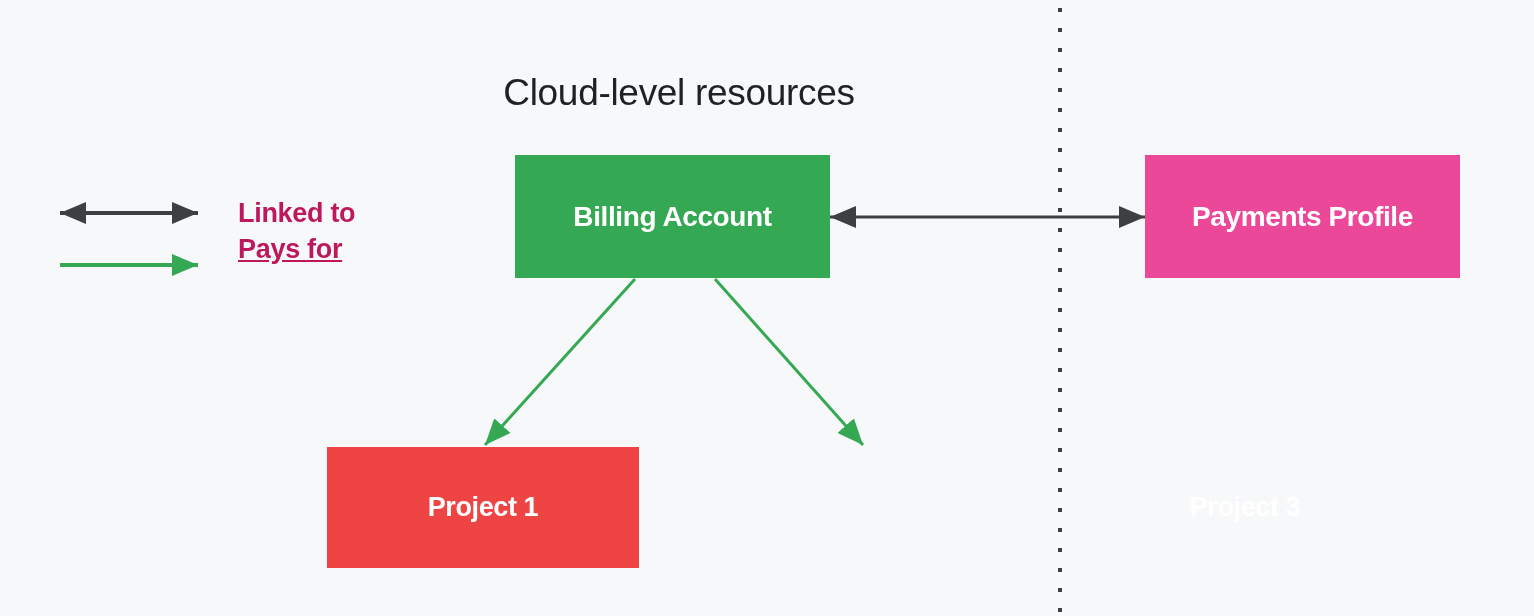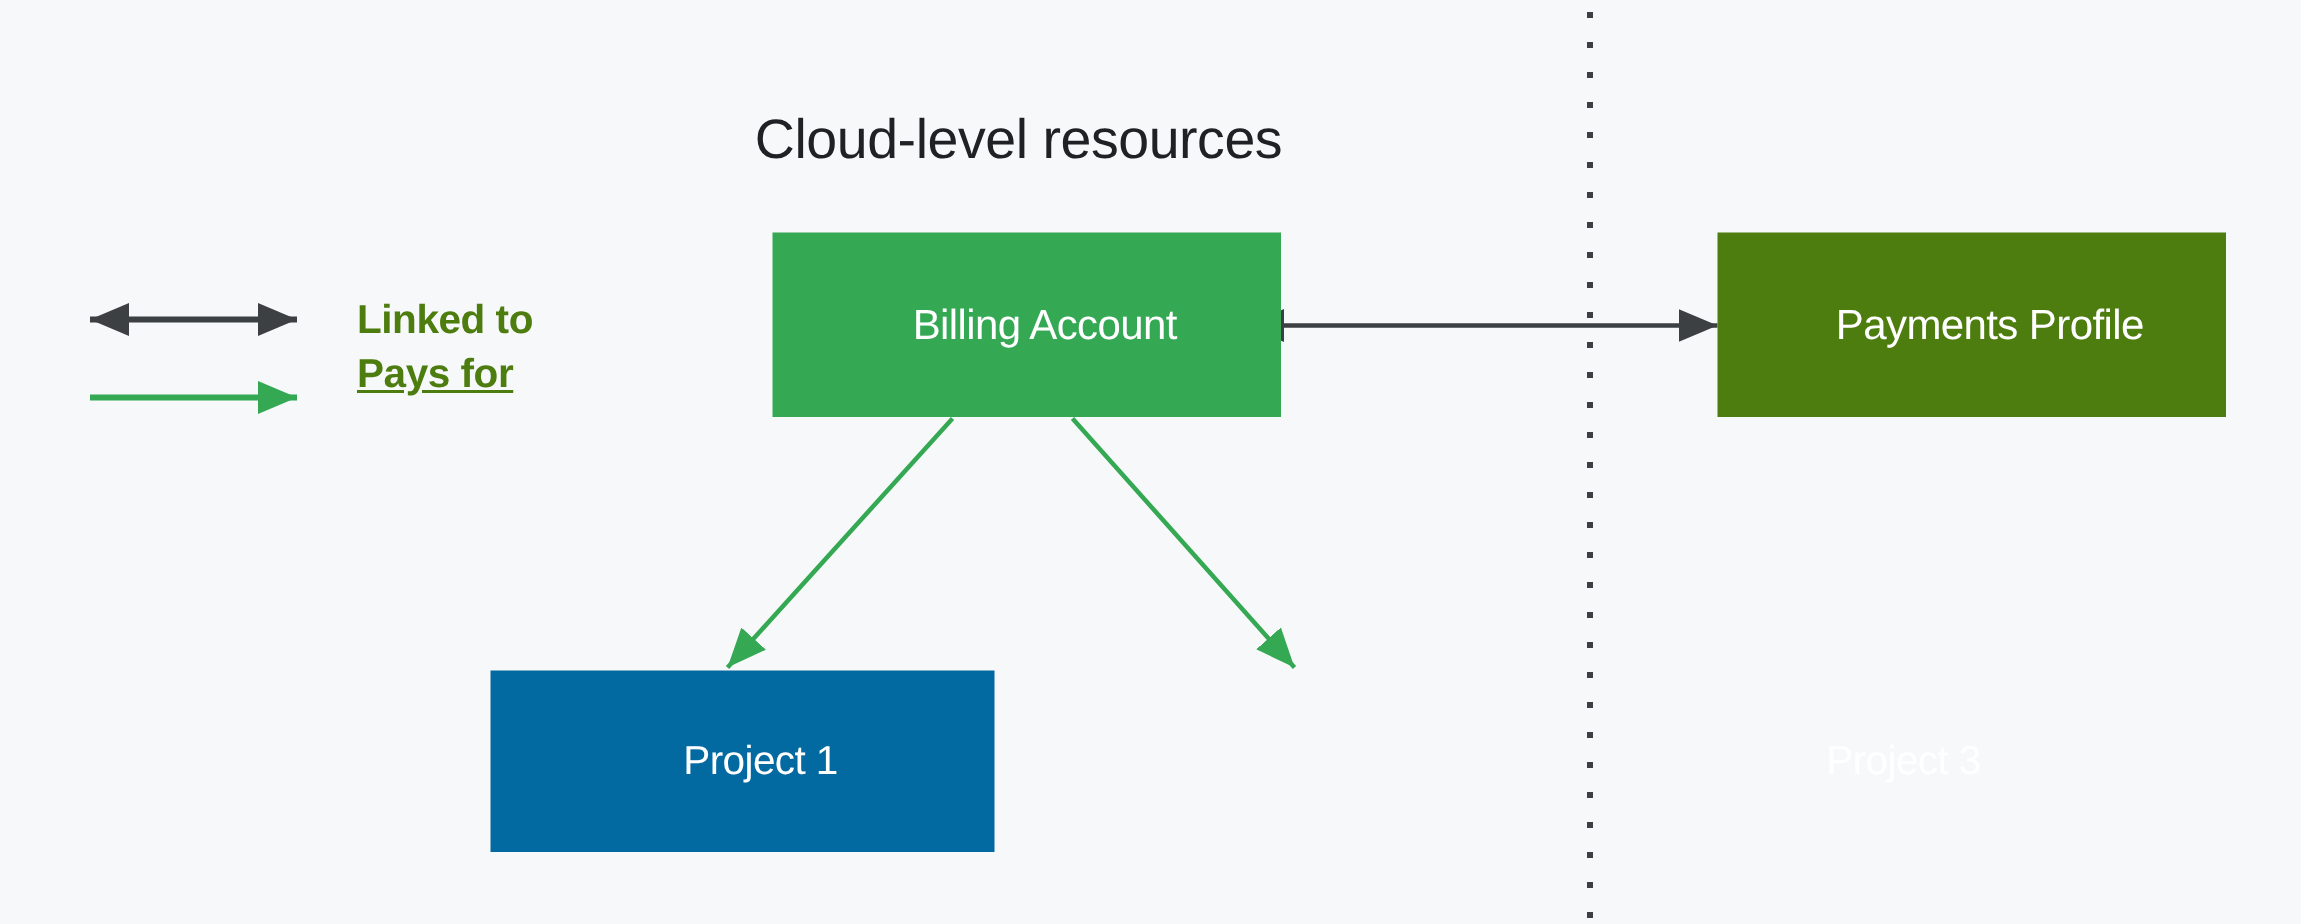--- a/index.html
+++ b/index.html
@@ -41,51 +41,50 @@
   }
   .legend-icon.row1 { top: 199px; }
   .legend-icon.row2 { top: 251px; }
   .legend-label {
     position: absolute;
     left: 238px;
     height: 28px;
     line-height: 28px;
     font-size: 27px;
     font-weight: 700;
-    color: #4d7c0f;
+    color: #be185d;
     letter-spacing: -0.3px;
     white-space: nowrap;
   }
   .legend-label.row1 { top: 199px; }
   .legend-label.row2 { top: 235px; text-decoration: underline; }
 
   .node {
     position: absolute;
     display: flex;
     align-items: center;
     justify-content: center;
     color: #ffffff;
-    font-weight: 400;
+    font-weight: 700;
     white-space: nowrap;
     letter-spacing: -0.4px;
-    padding-left: 24px;
   }
   .node-billing {
     left: 515px; top: 155px; width: 315px; height: 123px;
     background: #34a853;
     font-size: 28px;
   }
   .node-payments {
     left: 1145px; top: 155px; width: 315px; height: 123px;
-    background: #4d7c0f;
+    background: #ec4899;
     font-size: 28px;
   }
   .node-project {
     width: 312px; height: 121px;
-    background: #0369a1;
+    background: #ef4444;
     font-size: 27px;
   }
   .node-p1 { left: 327px;  top: 447px; }
   .node-p2 { left: 707px;  top: 447px; }
   .node-p3 {
     left: 1089px; top: 447px;
     background: transparent;
   }
 </style>
 </head>

